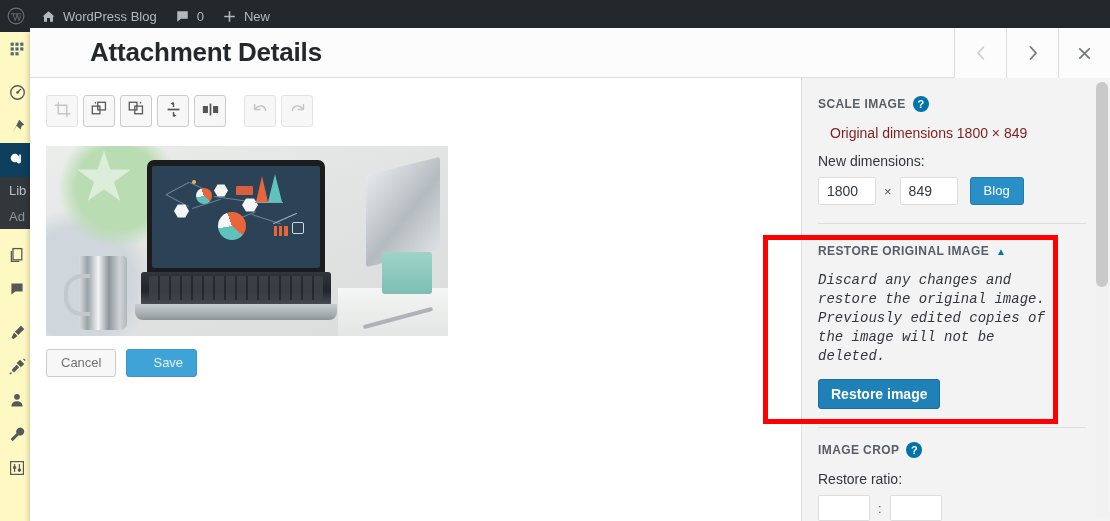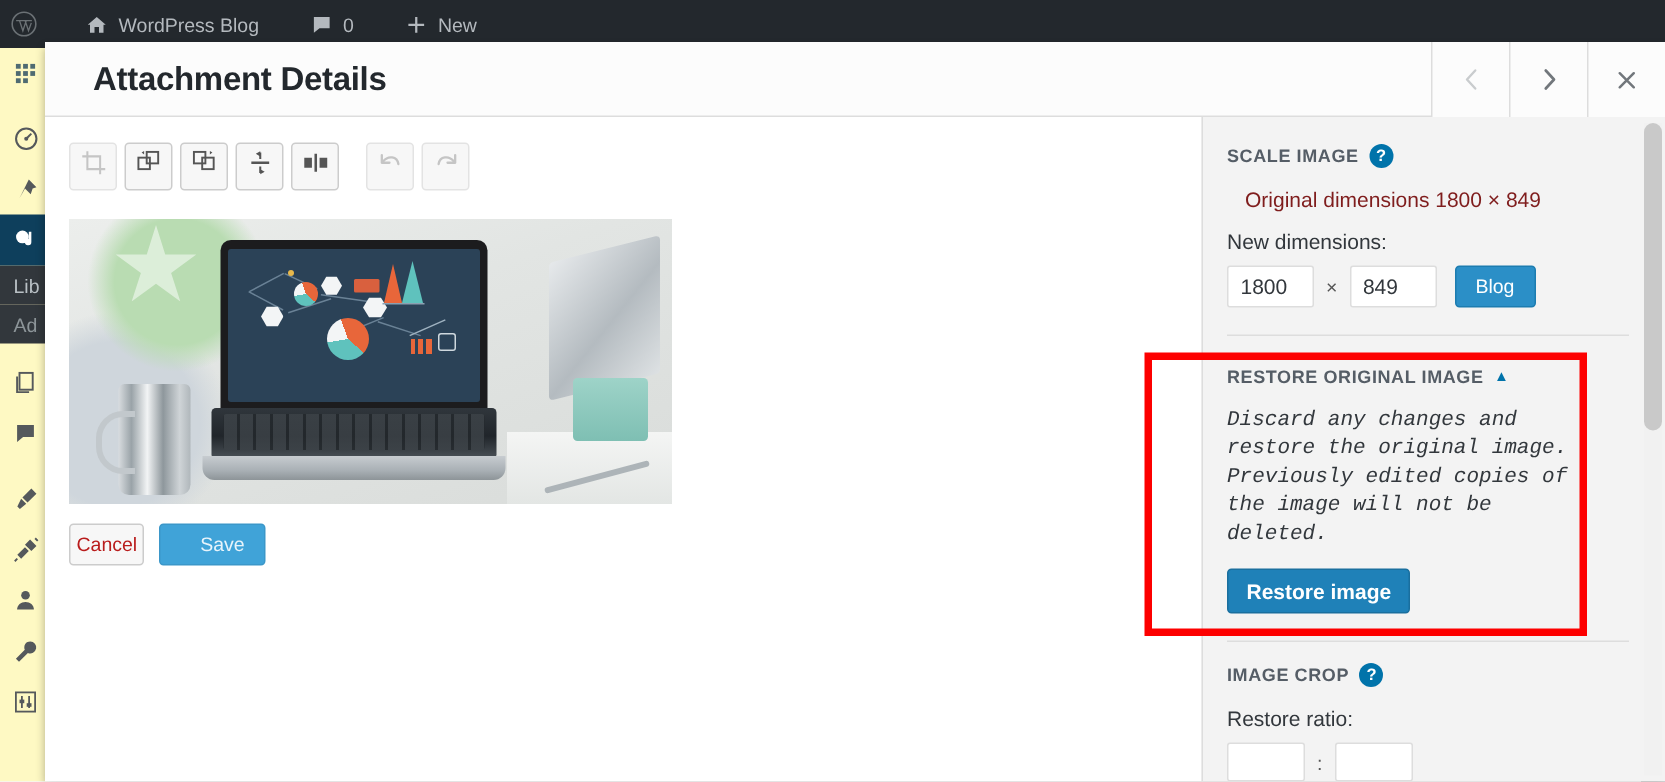--- a/index.html
+++ b/index.html
@@ -13,21 +13,20 @@
 
   
   #adminbar {
     position: absolute; top: 0; left: 0;
     width: 1110px; height: 32px;
     background: #23282d;
     display: flex; align-items: center;
     color: #b4b9be;
     font-size: 13px;
     z-index: 30;
-    gap: 16px;
   }
   .ab-item {
     display: flex; align-items: center; gap: 7px;
     height: 32px; padding: 0 9px;
     color: #b4b9be; white-space: nowrap;
   }
   .ab-logo { width: 32px; justify-content: center; padding: 0; }
   .ab-icon { display: inline-flex; align-items: center; justify-content: center; }
 
   
@@ -70,22 +69,22 @@
     overflow: hidden;
   }
   #modal-header {
     position: relative;
     height: 50px;
     border-bottom: 1px solid #ddd;
     background: #fcfcfc;
     display: flex; align-items: center;
   }
   #modal-title {
-    font-size: 22px; font-weight: bold; color: #23282d;
-    padding-left: 32px; letter-spacing: -0.2px;
+    font-size: 26px; font-weight: bold; color: #23282d;
+    padding-left: 32px; letter-spacing: -0.2px; margin-left: 28px;
   }
   .nav-btns { position: absolute; right: 0; top: 0; display: flex; height: 50px; }
   .nav-btn {
     width: 52px; height: 50px;
     display: flex; align-items: center; justify-content: center;
     border-left: 1px solid #ddd;
     background: #fcfcfc;
     color: #72777c;
   }
   .nav-btn.disabled { color: #c9ccce; }
@@ -210,23 +209,23 @@
     clip-path: polygon(25% 4%, 75% 4%, 100% 50%, 75% 96%, 25% 96%, 0% 50%);
   }
   .sc-pie {
     position: absolute; border-radius: 50%;
     background: conic-gradient(from -20deg, #e8663a 0 42%, #5fc2bd 42% 78%, #f3f5f6 78% 100%);
   }
 
   
   #action-row { display: flex; gap: 10px; margin-top: 13px; }
   .btn-secondary {
-    height: 28px; padding: 0 4px;
+    height: 28px; padding: 0 14px;
     border: 1px solid #ccc; border-radius: 3px;
-    background: #f7f7f7; color: #b91c1c;
+    background: #f7f7f7; color: #737373;
     font-size: 13px; line-height: 26px;
   }
   .btn-primary {
     height: 28px; padding: 0 13px;
     border: 1px solid #0d7bb5; border-radius: 3px;
     background: #2b8fc7; color: #fff;
     font-size: 13px; line-height: 26px;
   }
   .btn-primary.soft { background: #40a3d8; border-color: #3b97c9; color: #e8f4fb; padding-left: 26px; }
 

